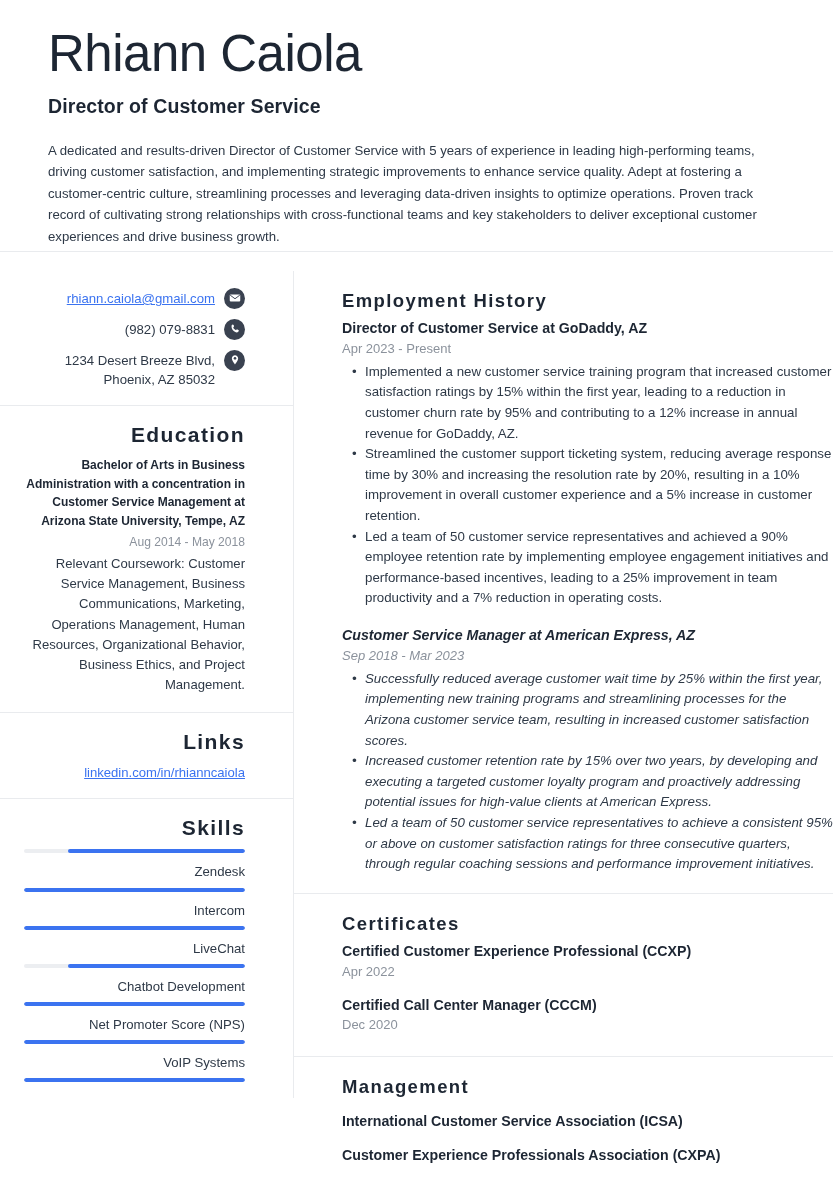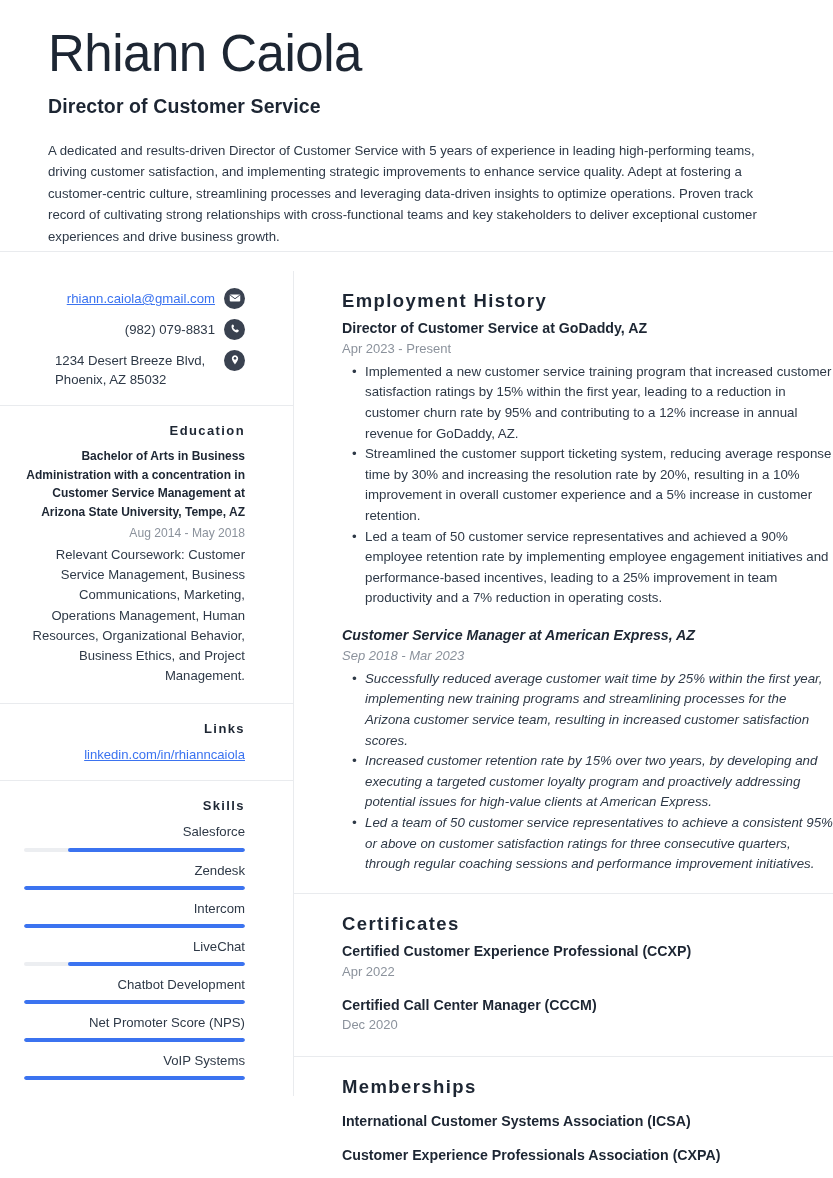--- a/index.html
+++ b/index.html
@@ -86,42 +86,42 @@
     display: flex;
     align-items: flex-start;
     justify-content: flex-end;
     gap: 9px;
     margin-bottom: 10px;
   }
   .contact-row:last-child { margin-bottom: 0; }
   .contact-text {
     font-size: 13.2px;
     line-height: 1.45;
-    text-align: left;
+    text-align: right;
     color: #2e3947;
     padding-top: 1px;
   }
   .contact-text.link {
     color: #3b73f0;
     text-decoration: underline;
   }
   .ic {
     width: 21px;
     height: 21px;
     border-radius: 50%;
     background: #3a4250;
     flex: none;
     display: flex;
     align-items: center;
     justify-content: center;
   }
   .ic svg { display: block; }
 
   .side-heading {
-    font-size: 13px;
+    font-size: 21px;
     font-weight: 700;
     color: #1d2633;
     letter-spacing: 1.4px;
     margin: 0 0 9px 0;
     text-align: right;
   }
   .edu-degree {
     font-size: 12px;
     font-weight: 700;
     line-height: 1.55;
@@ -288,21 +288,20 @@
 
       <div class="side-block">
         <h2 class="side-heading">Links</h2>
         <a class="side-link" href="#">linkedin.com/in/rhianncaiola</a>
       </div>
 
       <div class="side-block last">
         <h2 class="side-heading">Skills</h2>
         <div id="skills-list">
             <div class="skill">
-              <div class="skill-name">Salesforce</div>
               <div class="skill-track">
                 <div class="skill-fill" style="width: 80%;"></div>
               </div>
             </div>
             <div class="skill">
               <div class="skill-name">Zendesk</div>
               <div class="skill-track">
                 <div class="skill-fill" style="width: 100%;"></div>
               </div>
             </div>
@@ -375,22 +374,22 @@
               <p class="entry-date">Apr 2022</p>
             </div>
             <div class="cert-entry">
               <p class="entry-title">Certified Call Center Manager (CCCM)</p>
               <p class="entry-date">Dec 2020</p>
             </div>
           </div>
       </div>
 
       <div class="main-block last">
-        <h2 class="main-heading">Memberships</h2>
+        <h2 class="main-heading">Management</h2>
         <div id="memberships-list">
-            <p class="mem-entry">International Customer Systems Association (ICSA)</p>
+            <p class="mem-entry">International Customer Service Association (ICSA)</p>
             <p class="mem-entry">Customer Experience Professionals Association (CXPA)</p>
           </div>
       </div>
 
     </div>
   </div>
 </div>
 
 </body></html>

